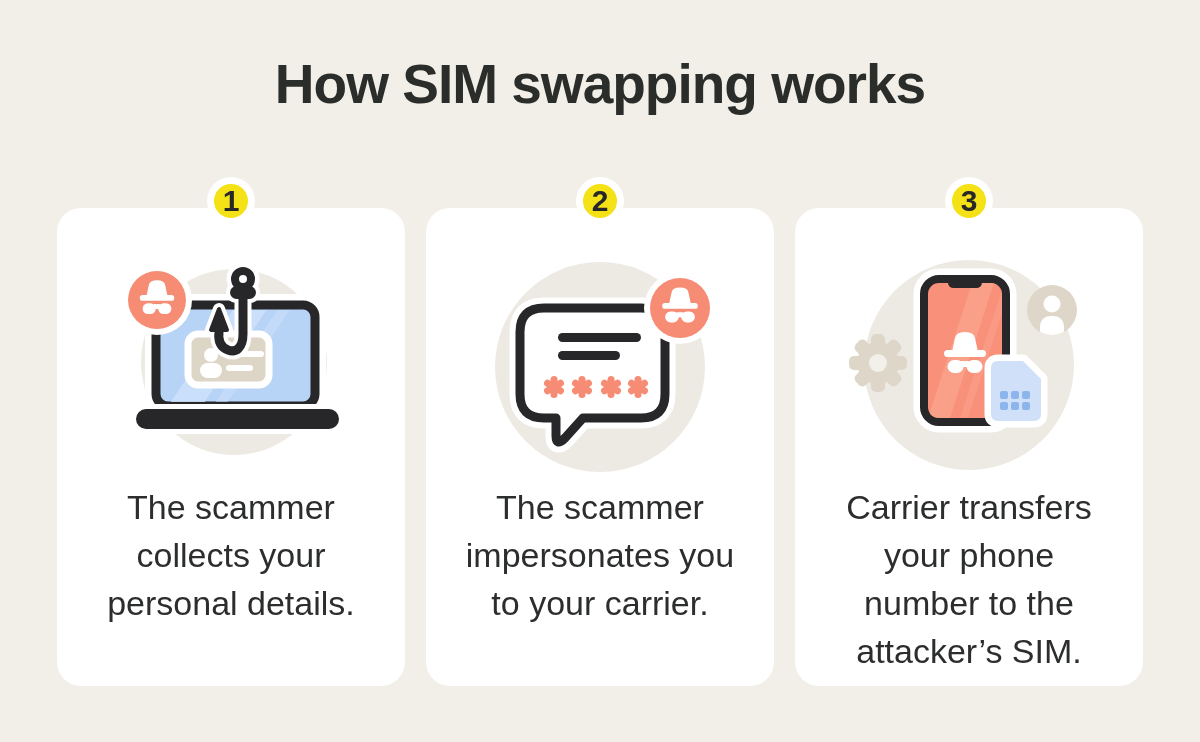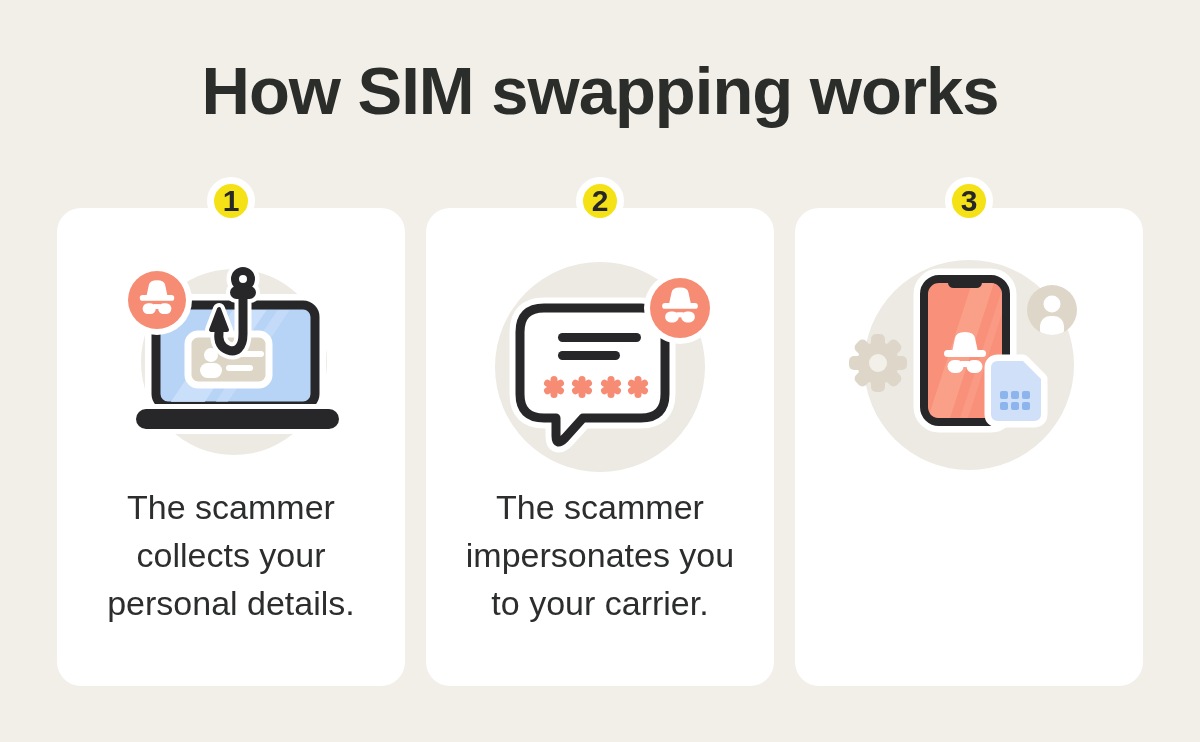--- a/index.html
+++ b/index.html
@@ -10,21 +10,21 @@
   html,body{width:1200px;height:742px;}
   body{
     background:var(--bg);
     font-family:"Liberation Sans", sans-serif;
     position:relative;
     overflow:hidden;
   }
   .title{
     text-align:center;
     padding-top:52px;
-    font-size:67px;
+    font-size:55px;
     font-weight:bold;
     letter-spacing:-1px;
     color:var(--title);
   }
   .cards{
     position:absolute;
     left:57px; right:57px; top:208px;
     display:flex;
     gap:21px;
   }
@@ -220,15 +220,19 @@
             <rect x="146" y="141" width="8" height="8" rx="2"></rect>
             <rect x="157" y="141" width="8" height="8" rx="2"></rect>
             <rect x="168" y="141" width="8" height="8" rx="2"></rect>
             <rect x="146" y="152" width="8" height="8" rx="2"></rect>
             <rect x="157" y="152" width="8" height="8" rx="2"></rect>
             <rect x="168" y="152" width="8" height="8" rx="2"></rect>
           </g>
         </g>
       </svg>
     </div>
+    <p class="caption">Carrier transfers
+your phone
+number to the
+attacker’s SIM.</p>
   </div>
 
 </div>
 
 </body></html>

